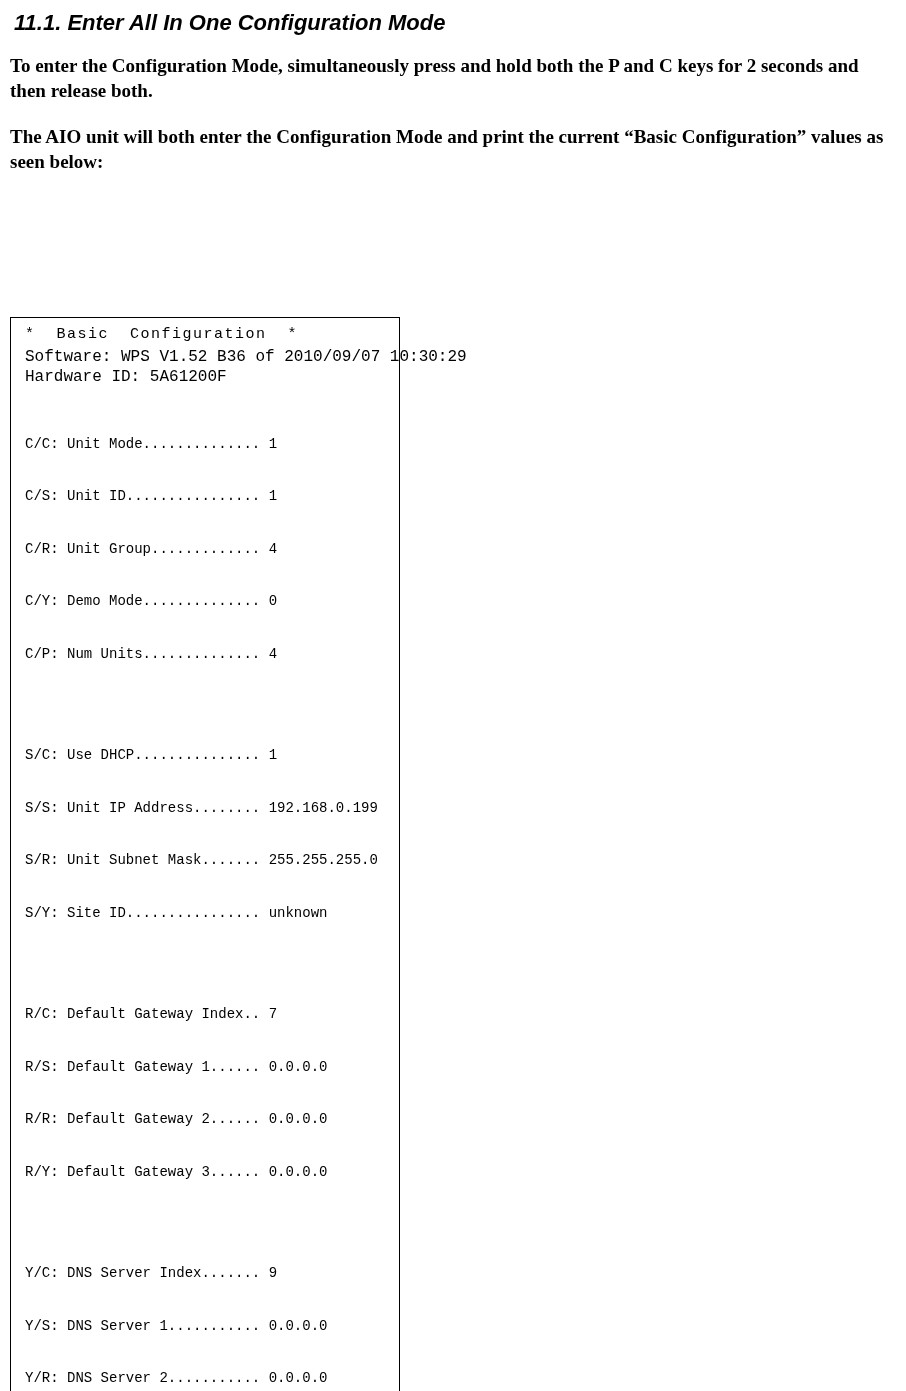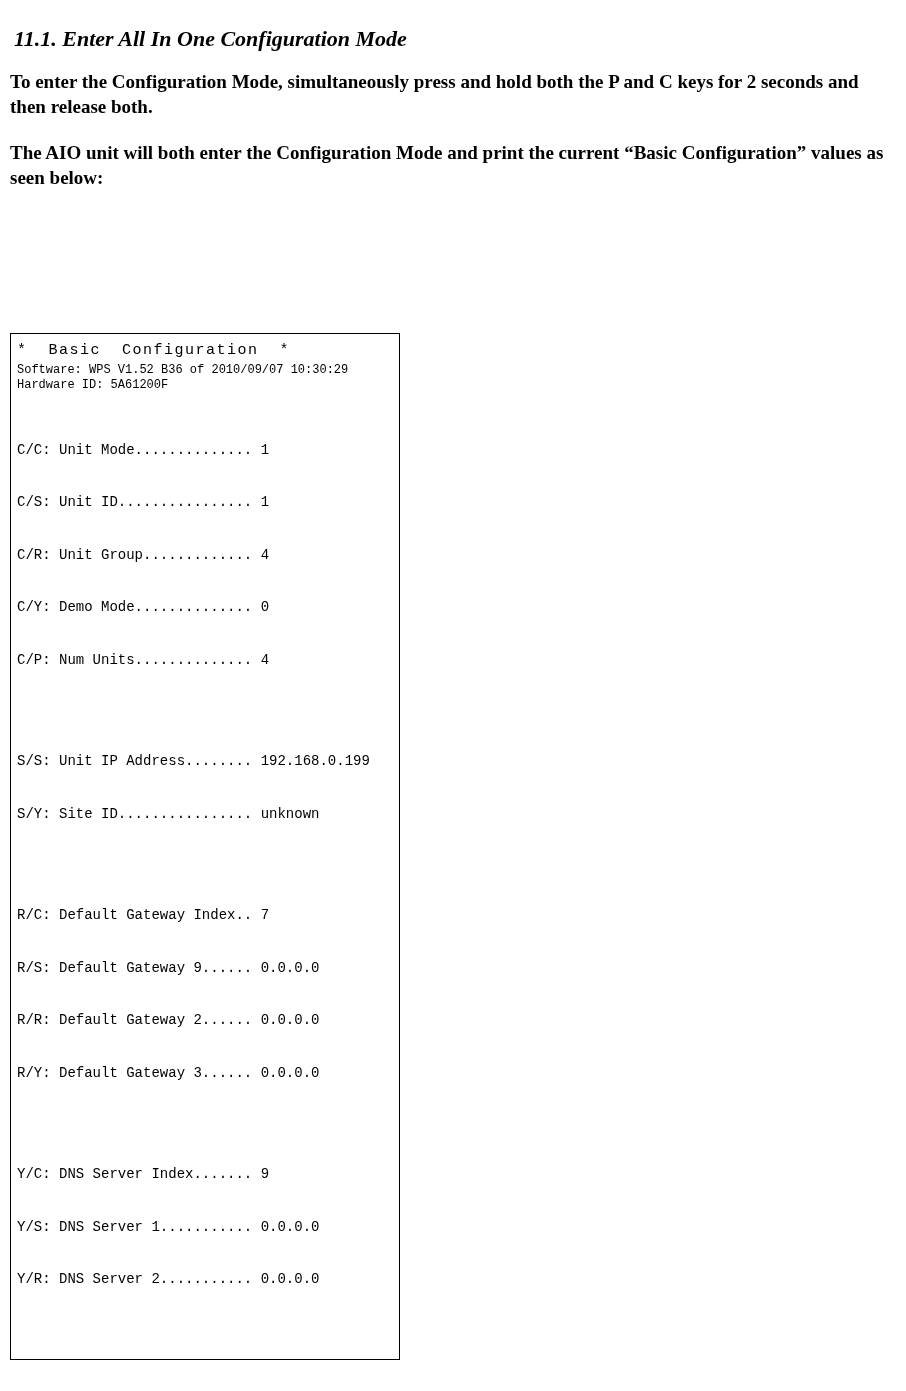--- a/index.html
+++ b/index.html
@@ -5,50 +5,51 @@
     body {
       font-family: 'Times New Roman', Times, serif;
       font-size: 19px;
       margin: 0;
       padding: 10px 10px 0 10px;
       color: #000;
       background: #fff;
       width: 886px;
     }
     .section-heading {
-      font-family: Liberation Serif, serif;
+      font-family: Liberation Sans, sans-serif;
       font-weight: bold;
       font-style: italic;
       font-size: 22px;
-      margin: 16px 0 18px 4px;
+      margin: 0 0 18px 4px;
     }
     .body-text {
       margin: 0 0 22px 0;
       line-height: 1.3;
       font-weight: bold;
     }
     .config-printout {
       border: 1.5px solid #000;
       width: 376px;
       padding: 8px 6px 18px 6px;
       margin: 0 0 18px 0;
       font-family: 'Courier New', Courier, monospace;
       font-size: 14px;
       line-height: 1.25;
     }
     .config-printout > div {
       white-space: pre;
+      margin-left: 8px;
     }
     .cfg-title {
       font-size: 15px;
       letter-spacing: 1.5px;
       margin-bottom: 2px;
     }
     .cfg-small {
-      font-size: 12px;
+      font-size: 16px;
     }
     .cfg-block {
       margin-top: 14px;
     }
     .spacer-large {
       height: 120px;
     }
   </style>
 </head>
 <body>
@@ -68,27 +69,29 @@
 
   <div class="cfg-block">
     <div>C/C: Unit Mode.............. 1</div>
     <div>C/S: Unit ID................ 1</div>
     <div>C/R: Unit Group............. 4</div>
     <div>C/Y: Demo Mode.............. 0</div>
     <div>C/P: Num Units.............. 4</div>
   </div>
 
   <div class="cfg-block">
+    <div>S/C: Use DHCP............... 1</div>
     <div>S/S: Unit IP Address........ 192.168.0.199</div>
+    <div>S/R: Unit Subnet Mask....... 255.255.255.0</div>
     <div>S/Y: Site ID................ unknown</div>
   </div>
 
   <div class="cfg-block">
     <div>R/C: Default Gateway Index.. 7</div>
-    <div>R/S: Default Gateway 9...... 0.0.0.0</div>
+    <div>R/S: Default Gateway 1...... 0.0.0.0</div>
     <div>R/R: Default Gateway 2...... 0.0.0.0</div>
     <div>R/Y: Default Gateway 3...... 0.0.0.0</div>
   </div>
 
   <div class="cfg-block">
     <div>Y/C: DNS Server Index....... 9</div>
     <div>Y/S: DNS Server 1........... 0.0.0.0</div>
     <div>Y/R: DNS Server 2........... 0.0.0.0</div>
     
   </div>

